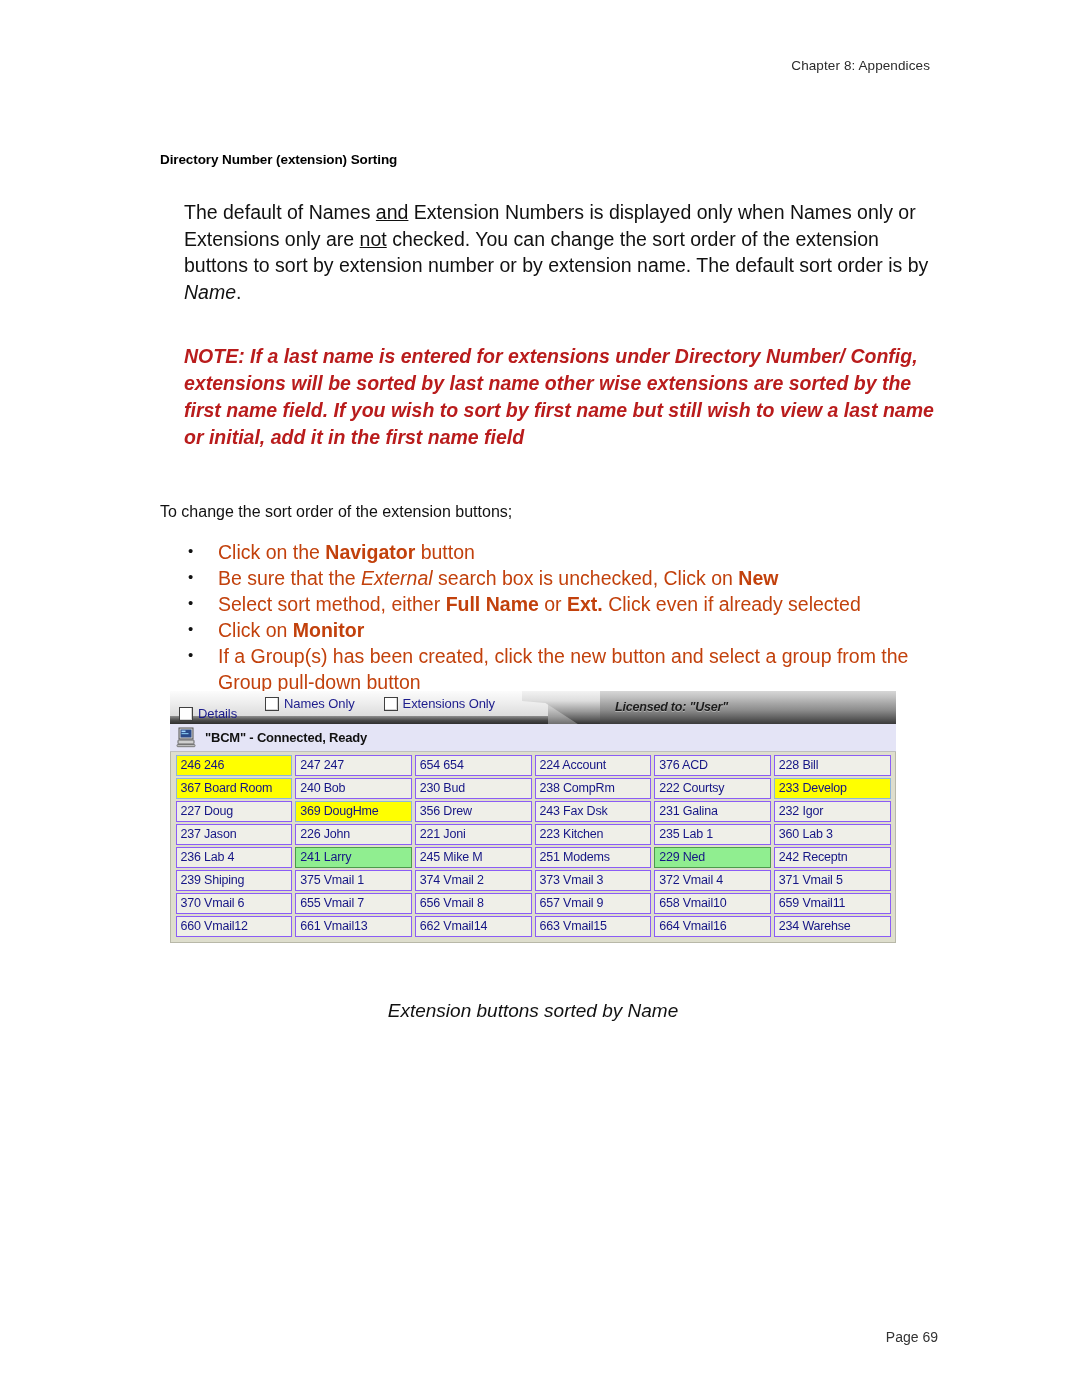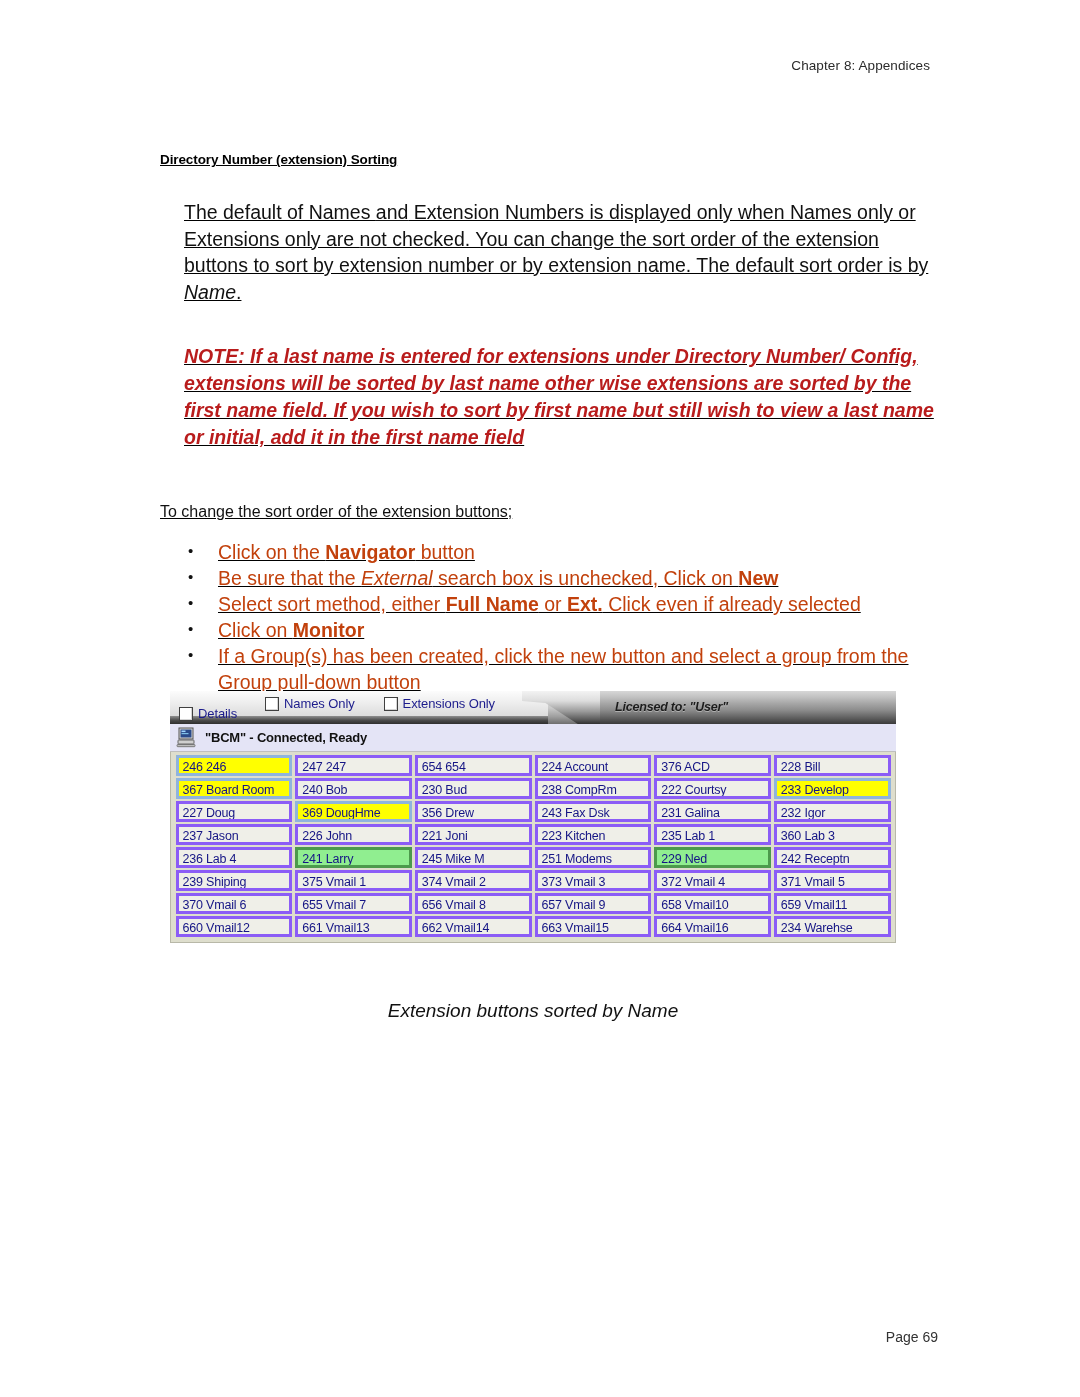--- a/index.html
+++ b/index.html
@@ -32,21 +32,20 @@
     font-size: 14px;
     color: #333333;
   }
 
   
   .content {
     position: absolute;
     left: 160px;
     top: 152px;
     width: 790px;
-    text-decoration: underline;
   }
 
   .section-heading {
     font-size: 13.5px;
     font-weight: bold;
     color: #000;
     margin: 0 0 32px 0;
     letter-spacing: -0.1px;
   }
 
@@ -212,21 +211,21 @@
     border: 1px solid #b8b8a8;
     border-top: none;
     padding: 2px 3px 4px 3px;
   }
   .grid-row { display: flex; }
   .ext-btn {
     flex: 1 1 0;
     height: 21px;
     line-height: 19px;
     margin: 1px 1.5px;
-    border: 3px solid #8b5cf6;
+    border: 1px solid #8b5cf6;
     background: #efefe8;
     color: #151585;
     font-size: 12.5px;
     padding-left: 4px;
     white-space: nowrap;
     overflow: hidden;
     letter-spacing: -0.2px;
     box-sizing: border-box;
   }
   .ext-btn.hl-yellow { background: #ffff00; border-color: #8fb4dd; }

